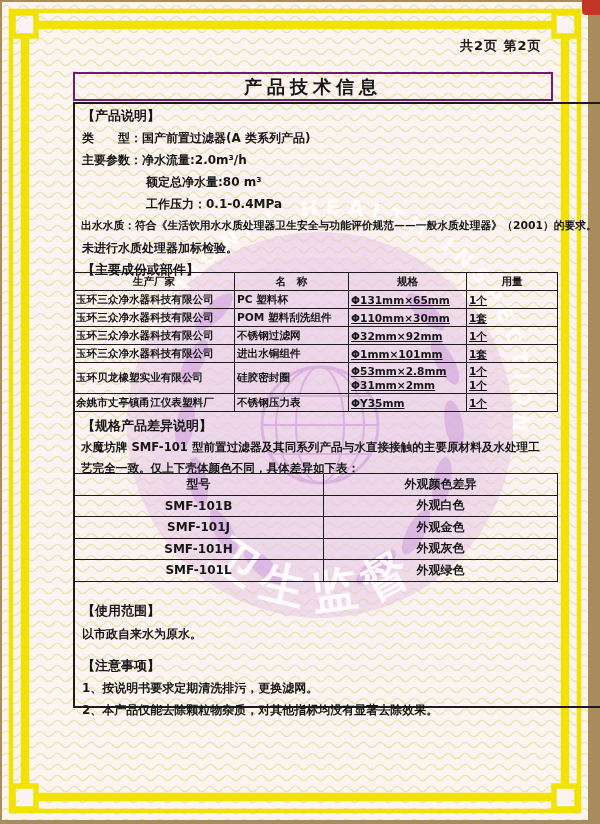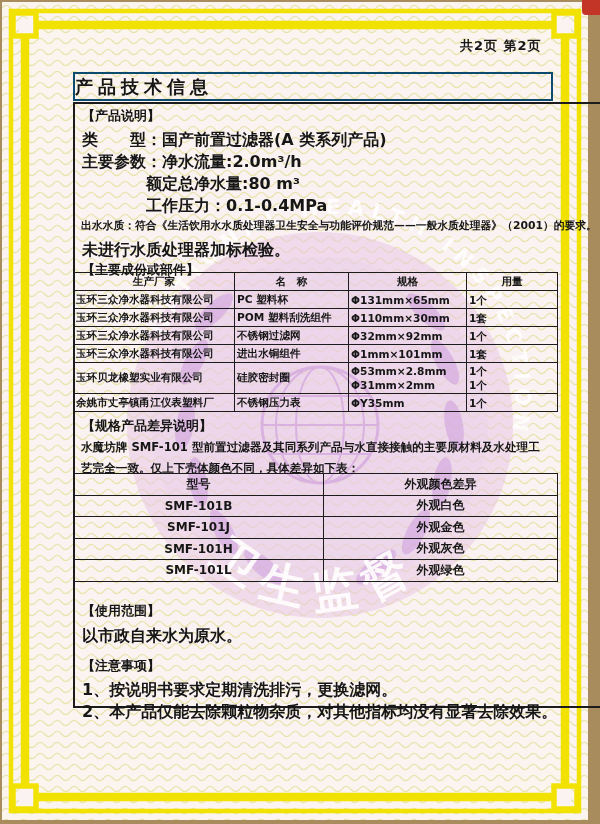--- a/index.html
+++ b/index.html
@@ -15,40 +15,40 @@
   svg.layer{position:absolute;left:0;top:0;pointer-events:none;}
   #red-corner{
     position:absolute;right:0;top:0;width:18px;height:15px;
     background:#c23527;border-bottom-left-radius:4px;
   }
   .abs{position:absolute;}
   .txt{color:#161616;font-weight:700;white-space:nowrap;}
   #page-indicator{left:460px;top:37px;font-size:13px;letter-spacing:1px;}
   #title-box{
     left:73px;top:72px;width:480px;height:29px;
-    border:2px solid #0c4a6e;box-sizing:border-box;
-    display:flex;align-items:center;
+    border:2px solid #701a75;box-sizing:border-box;
+    display:flex;align-items:center;justify-content:center;
   }
   #doc-title{font-size:18px;letter-spacing:5px;}
   #main-box{
     left:73px;top:102px;width:556px;height:606px;
     border:2px solid #1c1c1c;box-sizing:border-box;
   }
   .heading{font-size:13px;}
-  .line{font-size:16px;}
+  .line{font-size:12px;}
   table{border-collapse:collapse;table-layout:fixed;position:absolute;left:-2px;}
   table, td, th{border:1.4px solid #1c1c1c;}
   #components-table{width:484px;top:168px;}
   #components-table th, #components-table td{
     padding:1px 2px;font-size:10.6px;font-weight:700;
     color:#161616;overflow:hidden;
   }
   #components-table th{height:15px;}
   #components-table td{height:15px;}
-  td .spec-line{line-height:14px;}
+  td .spec-line{line-height:14px;text-decoration:underline;}
   #variants-table{width:484px;top:369px;}
   #variants-table th, #variants-table td{
     padding:0 2px;text-align:center;font-size:12px;font-weight:700;
     height:20.5px;color:#161616;margin-top:44px;
   }
   .para{font-size:11.6px;font-weight:700;color:#161616;line-height:21px;white-space:normal;}
   .small{font-size:10.8px;text-align:center;}
 </style>
 </head>
 <body>

